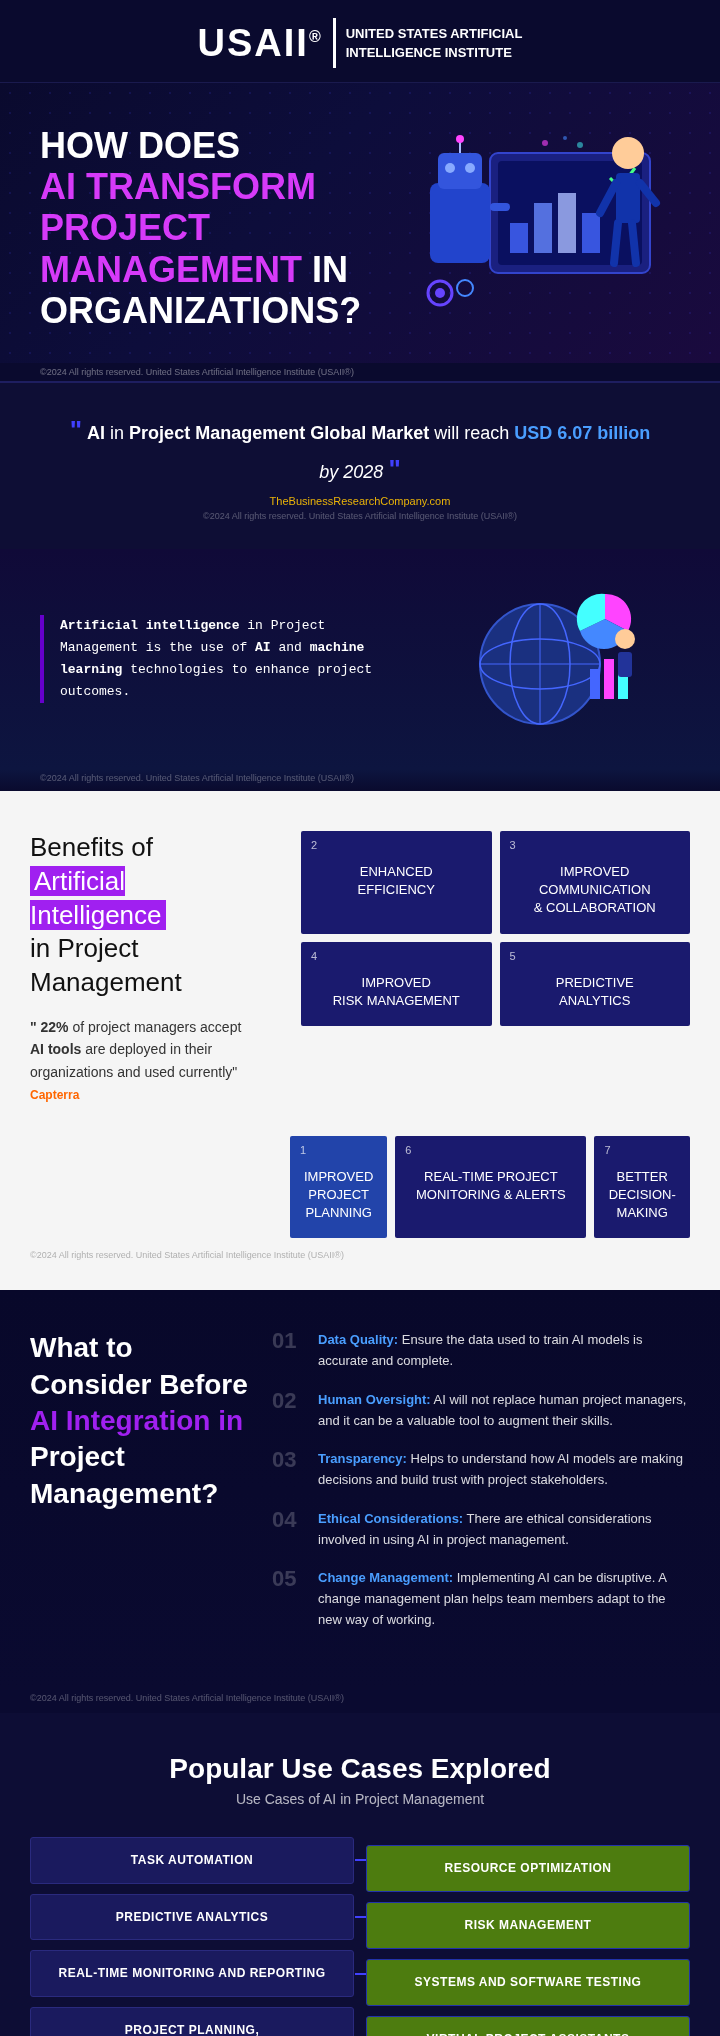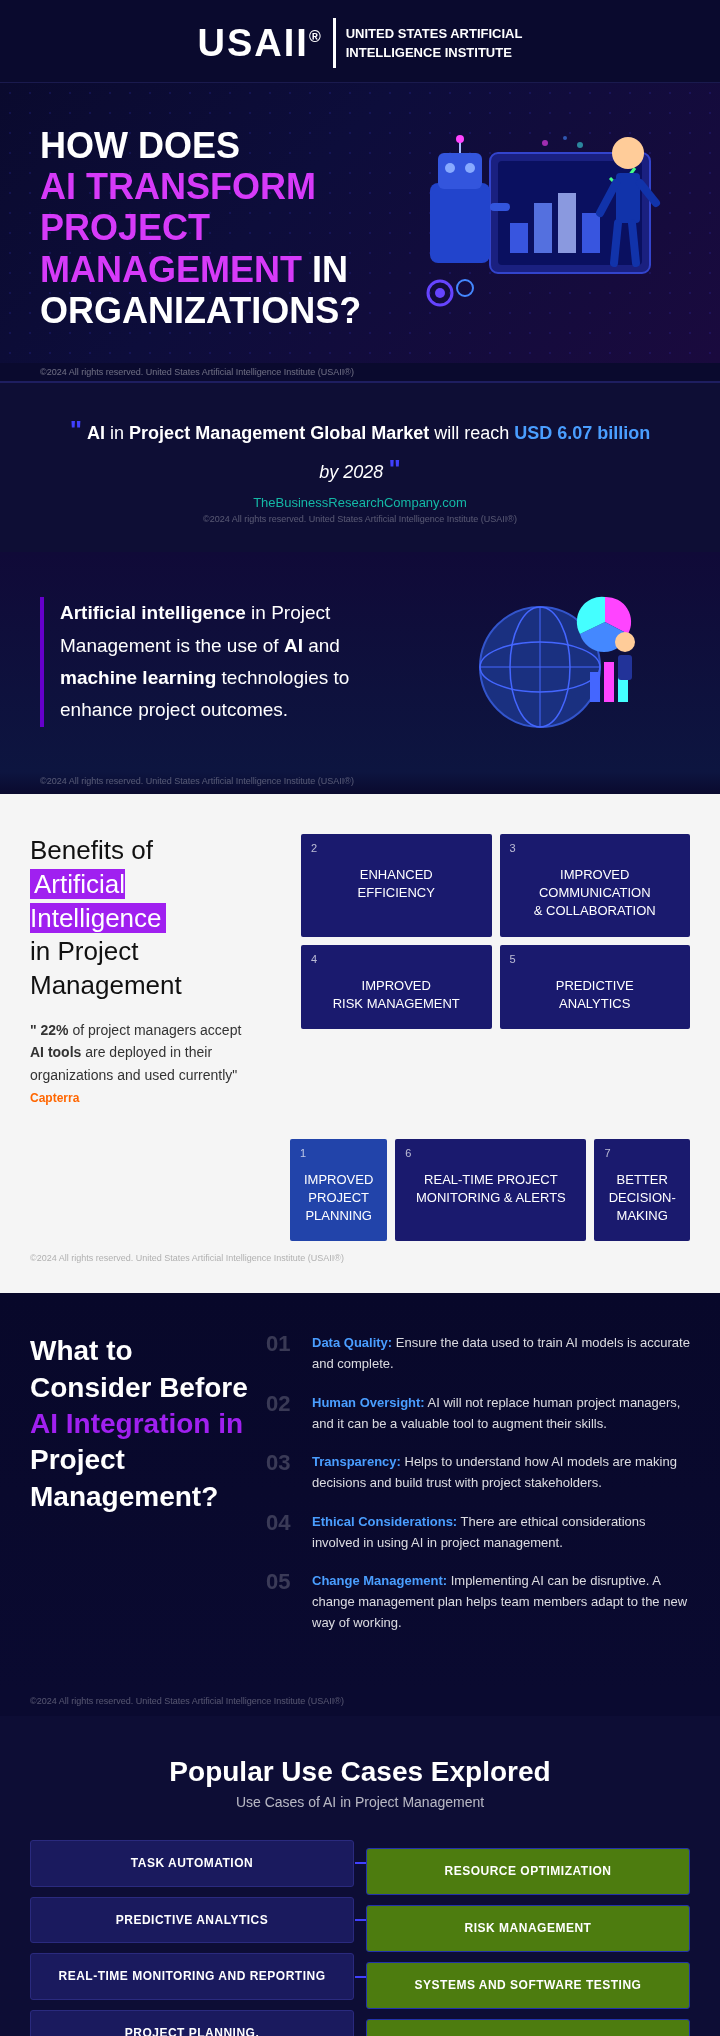--- a/index.html
+++ b/index.html
@@ -101,22 +101,22 @@
     .quote-text .quote-mark {
       color: #4040ff;
       font-size: 26px;
       font-weight: 900;
     }
     .quote-text .usd-highlight {
       color: #4a9eff;
       font-weight: 800;
     }
     .quote-source {
-      font-size: 13px;
-      color: #14b8a6;
+      font-size: 11px;
+      color: #eab308;
       margin-top: 6px;
     }
     .quote-copyright {
       font-size: 9px;
       color: rgba(255,255,255,0.3);
       margin-top: 4px;
     }
 
     
     .definition-section {
@@ -126,23 +126,24 @@
       align-items: center;
       gap: 30px;
       min-height: 200px;
     }
     .definition-text {
       flex: 1;
       border-left: 4px solid #6600cc;
       padding-left: 16px;
     }
     .definition-text p {
-      font-size: 19px;
+      font-size: 13px;
       color: white;
       line-height: 1.7;
+      font-family: Liberation Mono, monospace;
     }
     .definition-image {
       width: 260px;
       height: 160px;
       display: flex;
       align-items: center;
       justify-content: center;
     }
     .def-copyright {
       font-size: 9px;
@@ -224,21 +225,21 @@
       font-size: 9px;
       color: rgba(0,0,0,0.3);
       margin-top: 12px;
     }
 
     
     .consider-section {
       background: linear-gradient(180deg, #08082a 0%, #0a0a30 100%);
       padding: 40px 30px;
       display: flex;
-      gap: 16px;
+      gap: 22px;
     }
     .consider-title {
       flex: 0 0 220px;
     }
     .consider-title h2 {
       font-size: 28px;
       font-weight: 700;
       color: white;
       line-height: 1.3;
     }

